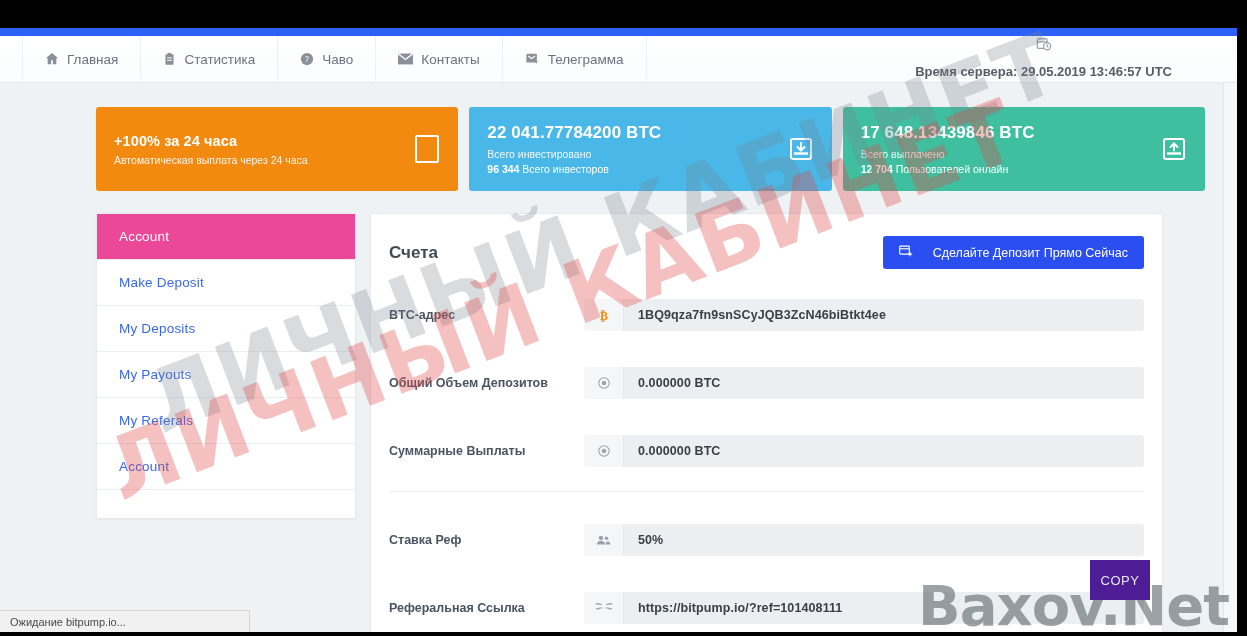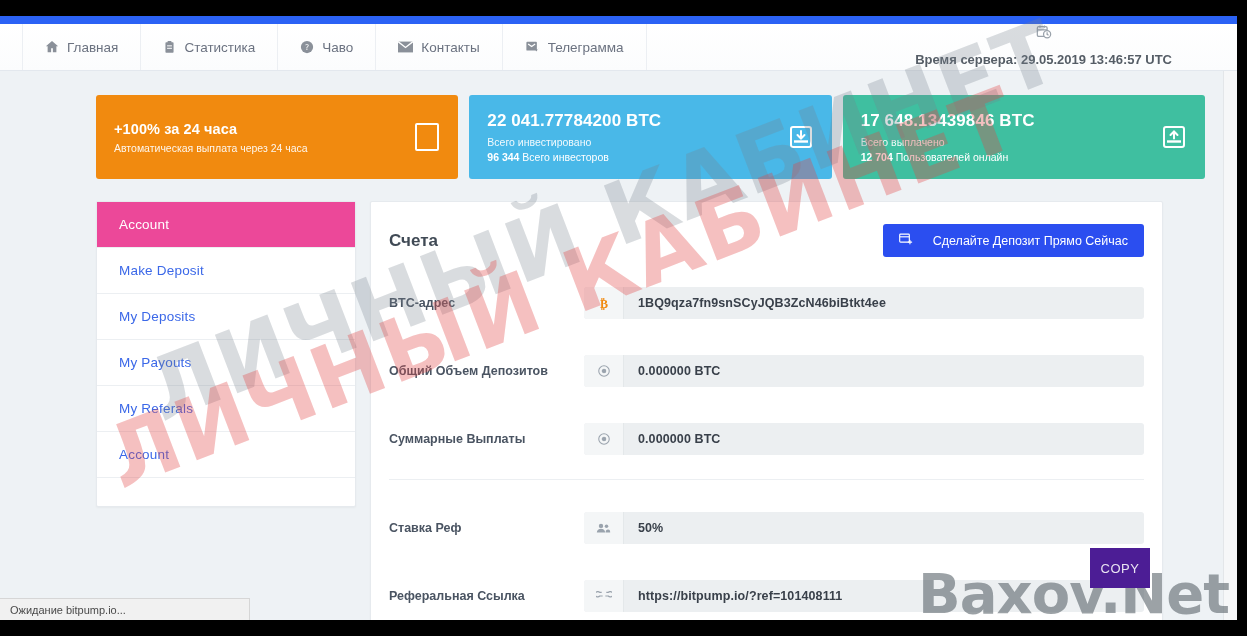--- a/index.html
+++ b/index.html
@@ -4,21 +4,21 @@
 <style>
   * { box-sizing: border-box; margin: 0; padding: 0; }
   html, body {
     width: 1247px; height: 636px;
     background: #000;
     font-family: "Liberation Sans", sans-serif;
     overflow: hidden;
   }
   #screen {
     position: absolute;
-    left: 0; top: 16px;
+    left: 0; top: 28px;
     width: 1237px; height: 604px;
     background: #eef2f5;
     overflow: hidden;
   }
   
   .blue-strip { height: 8px; background: #2b62f5; width: 100%; }
 
   
   .navbar {
     height: 47px;

